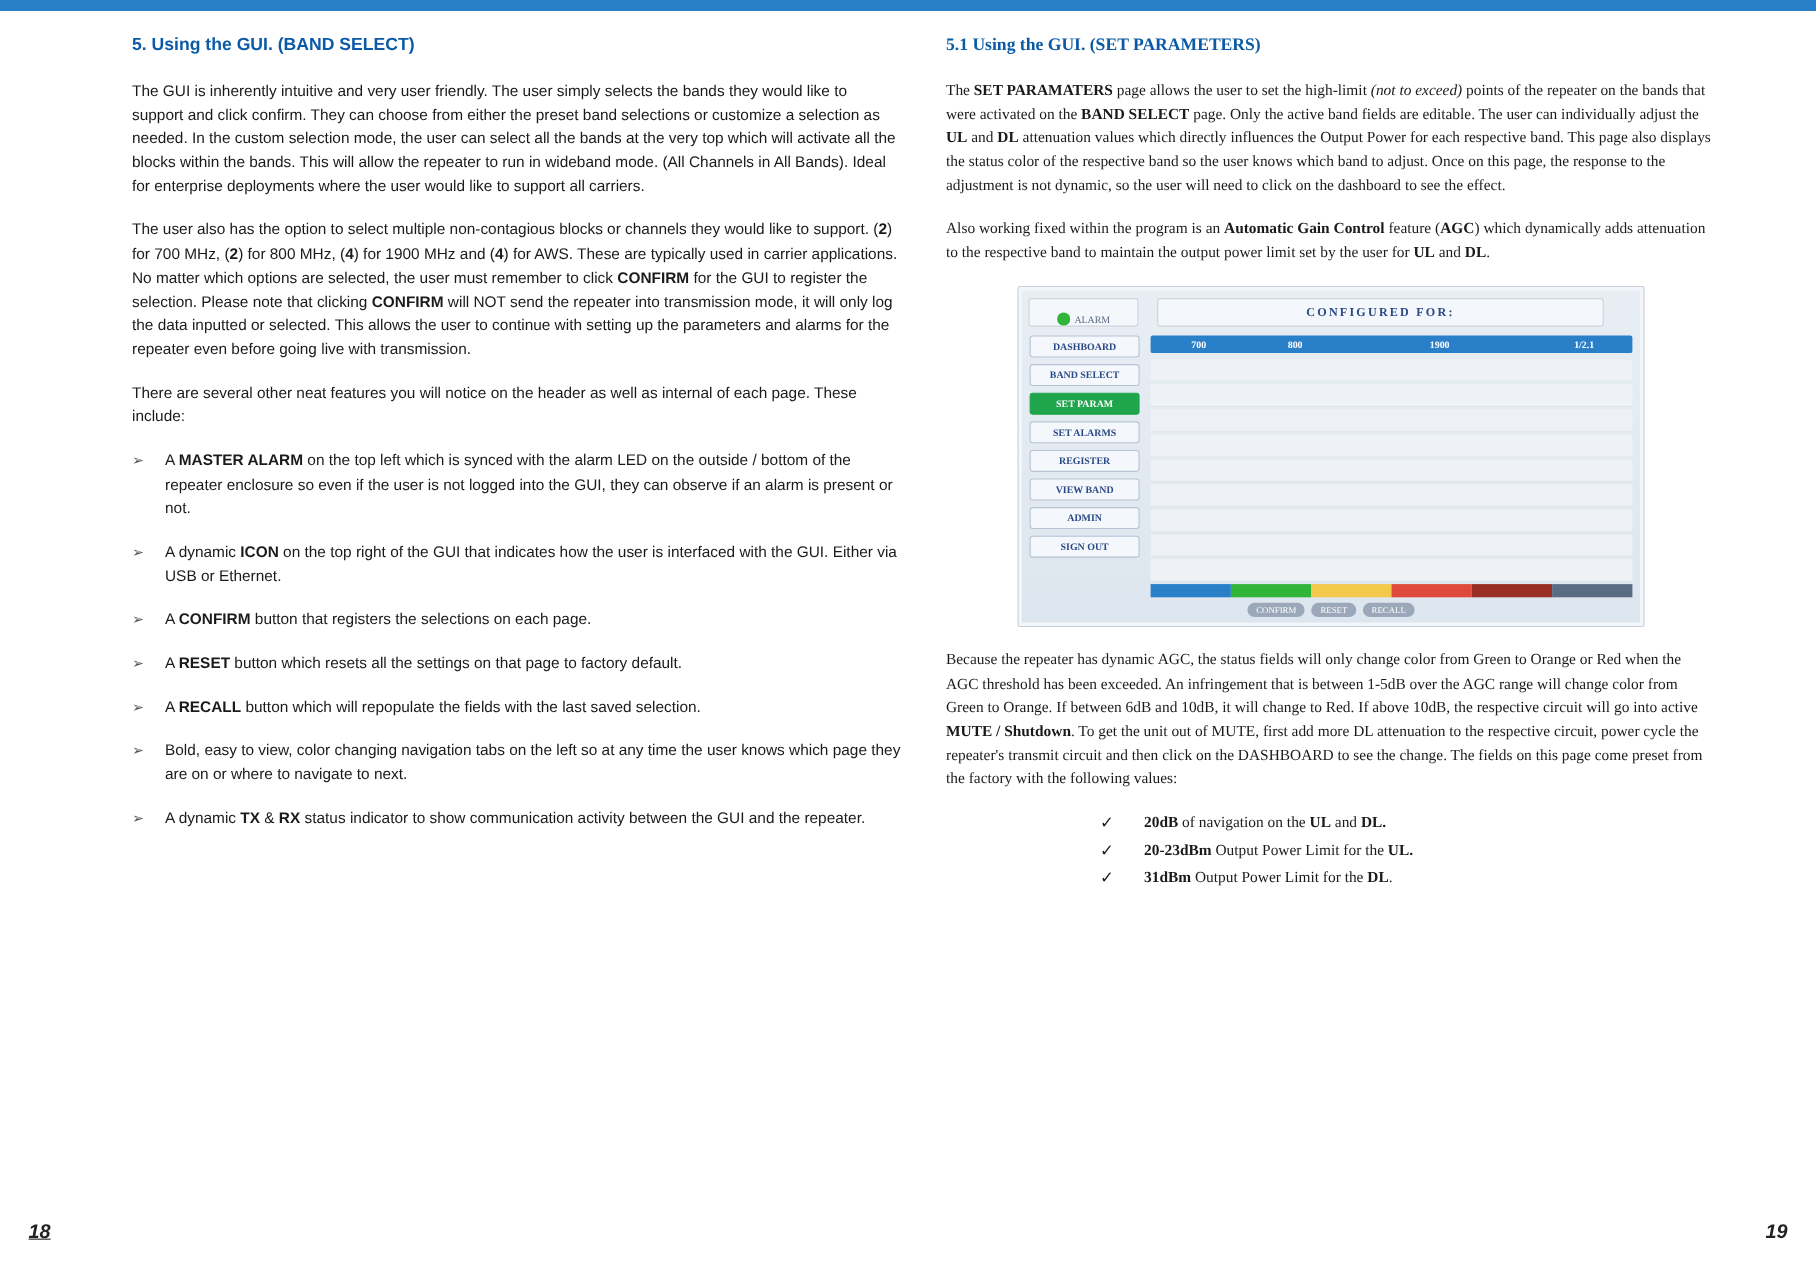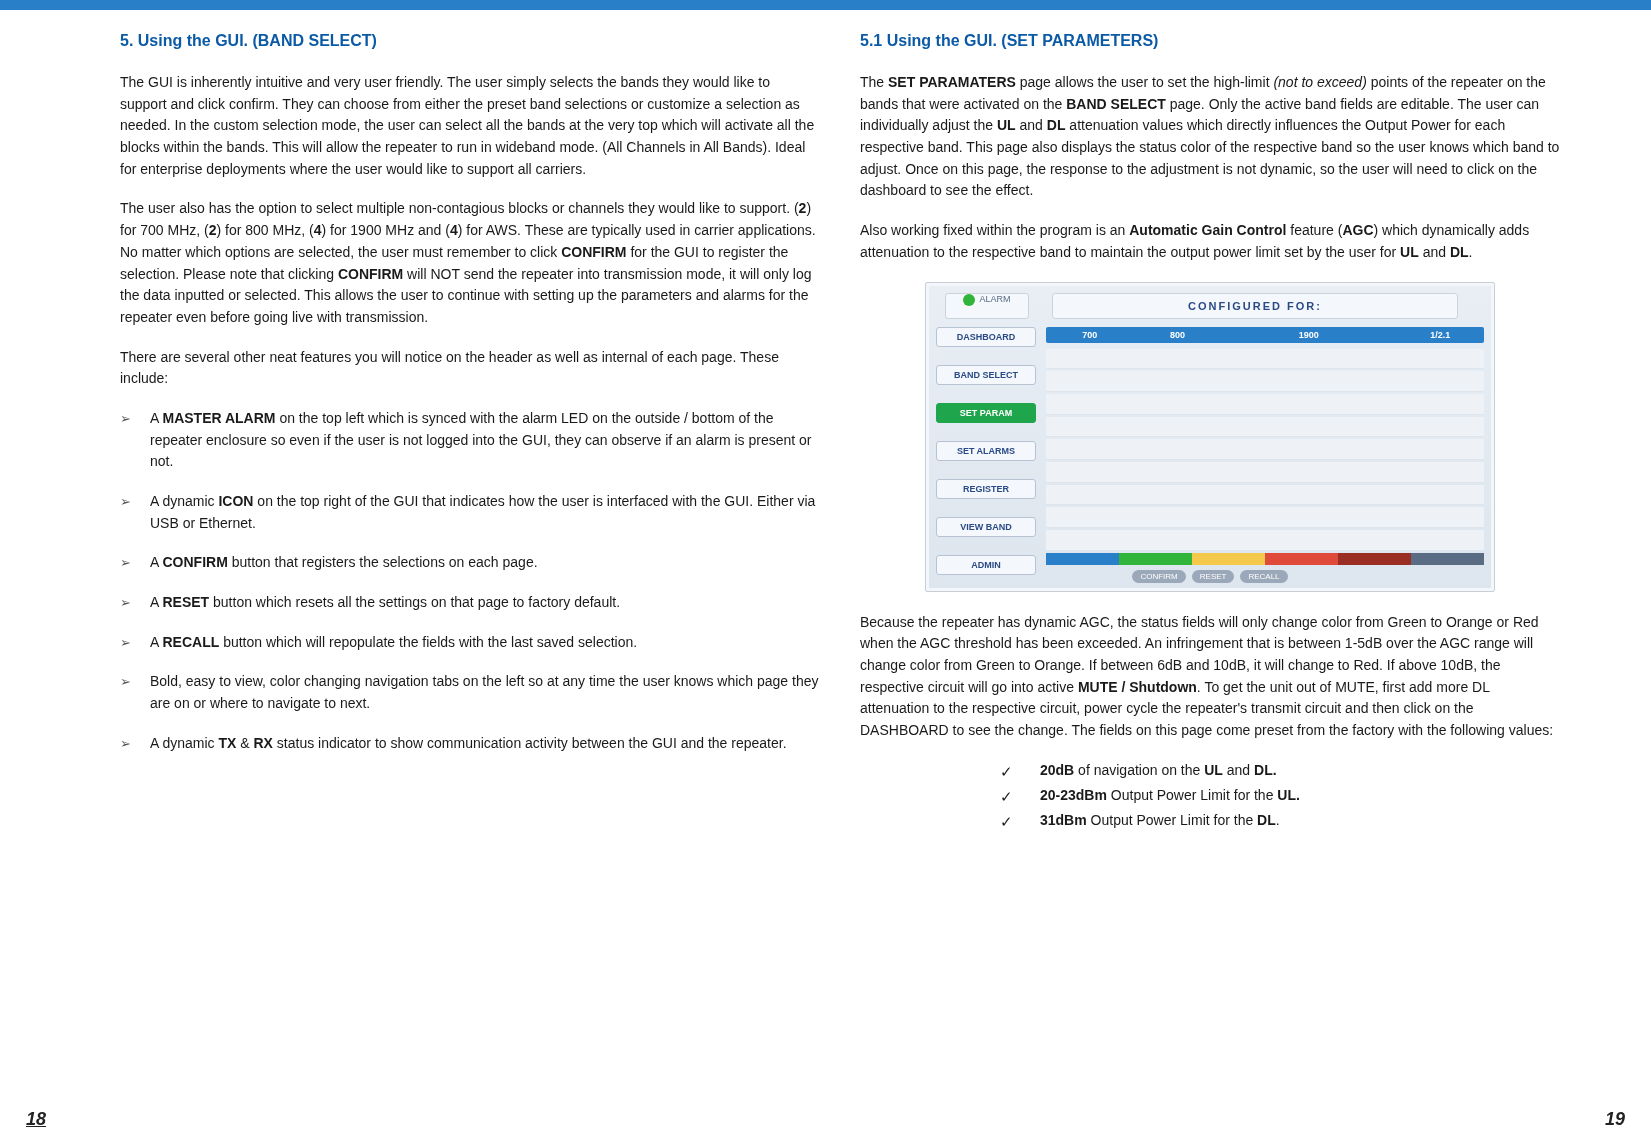--- a/index.html
+++ b/index.html
@@ -16,21 +16,21 @@
     top: 0; left: 0; right: 0;
     height: 10px;
     background: #2a7fc9;
   }
   .page {
     position: absolute;
     top: 32px;
     width: 700px;
   }
   .page-left { left: 120px; }
-  .page-right { left: 860px; }
+  .page-right { left: 860px; font-family: Liberation Serif, serif; }
   .section-title {
     color: #0b5aa6;
     font-weight: bold;
     font-size: 16px;
     margin-bottom: 22px;
   }
   .para {
     font-size: 14px;
     line-height: 1.55;
     margin-bottom: 18px;
@@ -66,32 +66,32 @@
     box-shadow: inset 0 0 0 3px #f3f6fa;
     overflow: hidden;
   }
   .ss-top {
     position:absolute;top:10px;left:126px;right:36px;height:26px;
     background:#f4f7fb;border:1px solid #cdd3db;border-radius:3px;
     display:flex;align-items:center;justify-content:center;
     font-size:11px;color:#2a4a86;font-weight:bold;letter-spacing:2px;
   }
   .ss-alarm {
-    position:absolute;top:10px;left:19px;width:84px;height:26px;
+    position:absolute;top:10px;left:9px;width:100px;height:26px;
     background:#f4f7fb;border:1px solid #cdd3db;border-radius:3px;
-    display:flex;align-items:flex-start;justify-content:center;gap:4px;
+    display:flex;align-items:flex-end;justify-content:center;gap:4px;
     font-size:9px;color:#5a6c84;
   }
   .ss-alarm::before{
     content:"";display:block;width:12px;height:12px;border-radius:50%;
     background:#31b43a;
   }
   .ss-nav {
     position:absolute;left:10px;top:44px;width:100px;
-    display:flex;flex-direction:column;gap:18px;
+    display:flex;flex-direction:column;gap:6px;
     font-size:9px;font-weight:bold;color:#2a4a86;text-align:center;
   }
   .ss-nav div{
     background:#f4f7fb;border:1px solid #b7c3d3;border-radius:3px;
     padding:4px 0;
   }
   .ss-nav .active{background:#1fa54c;color:#fff;border-color:#1fa54c;}
   .ss-band-head{
     position:absolute;top:44px;left:120px;right:10px;height:16px;
     background:#2a7fc9;border-radius:2px;

